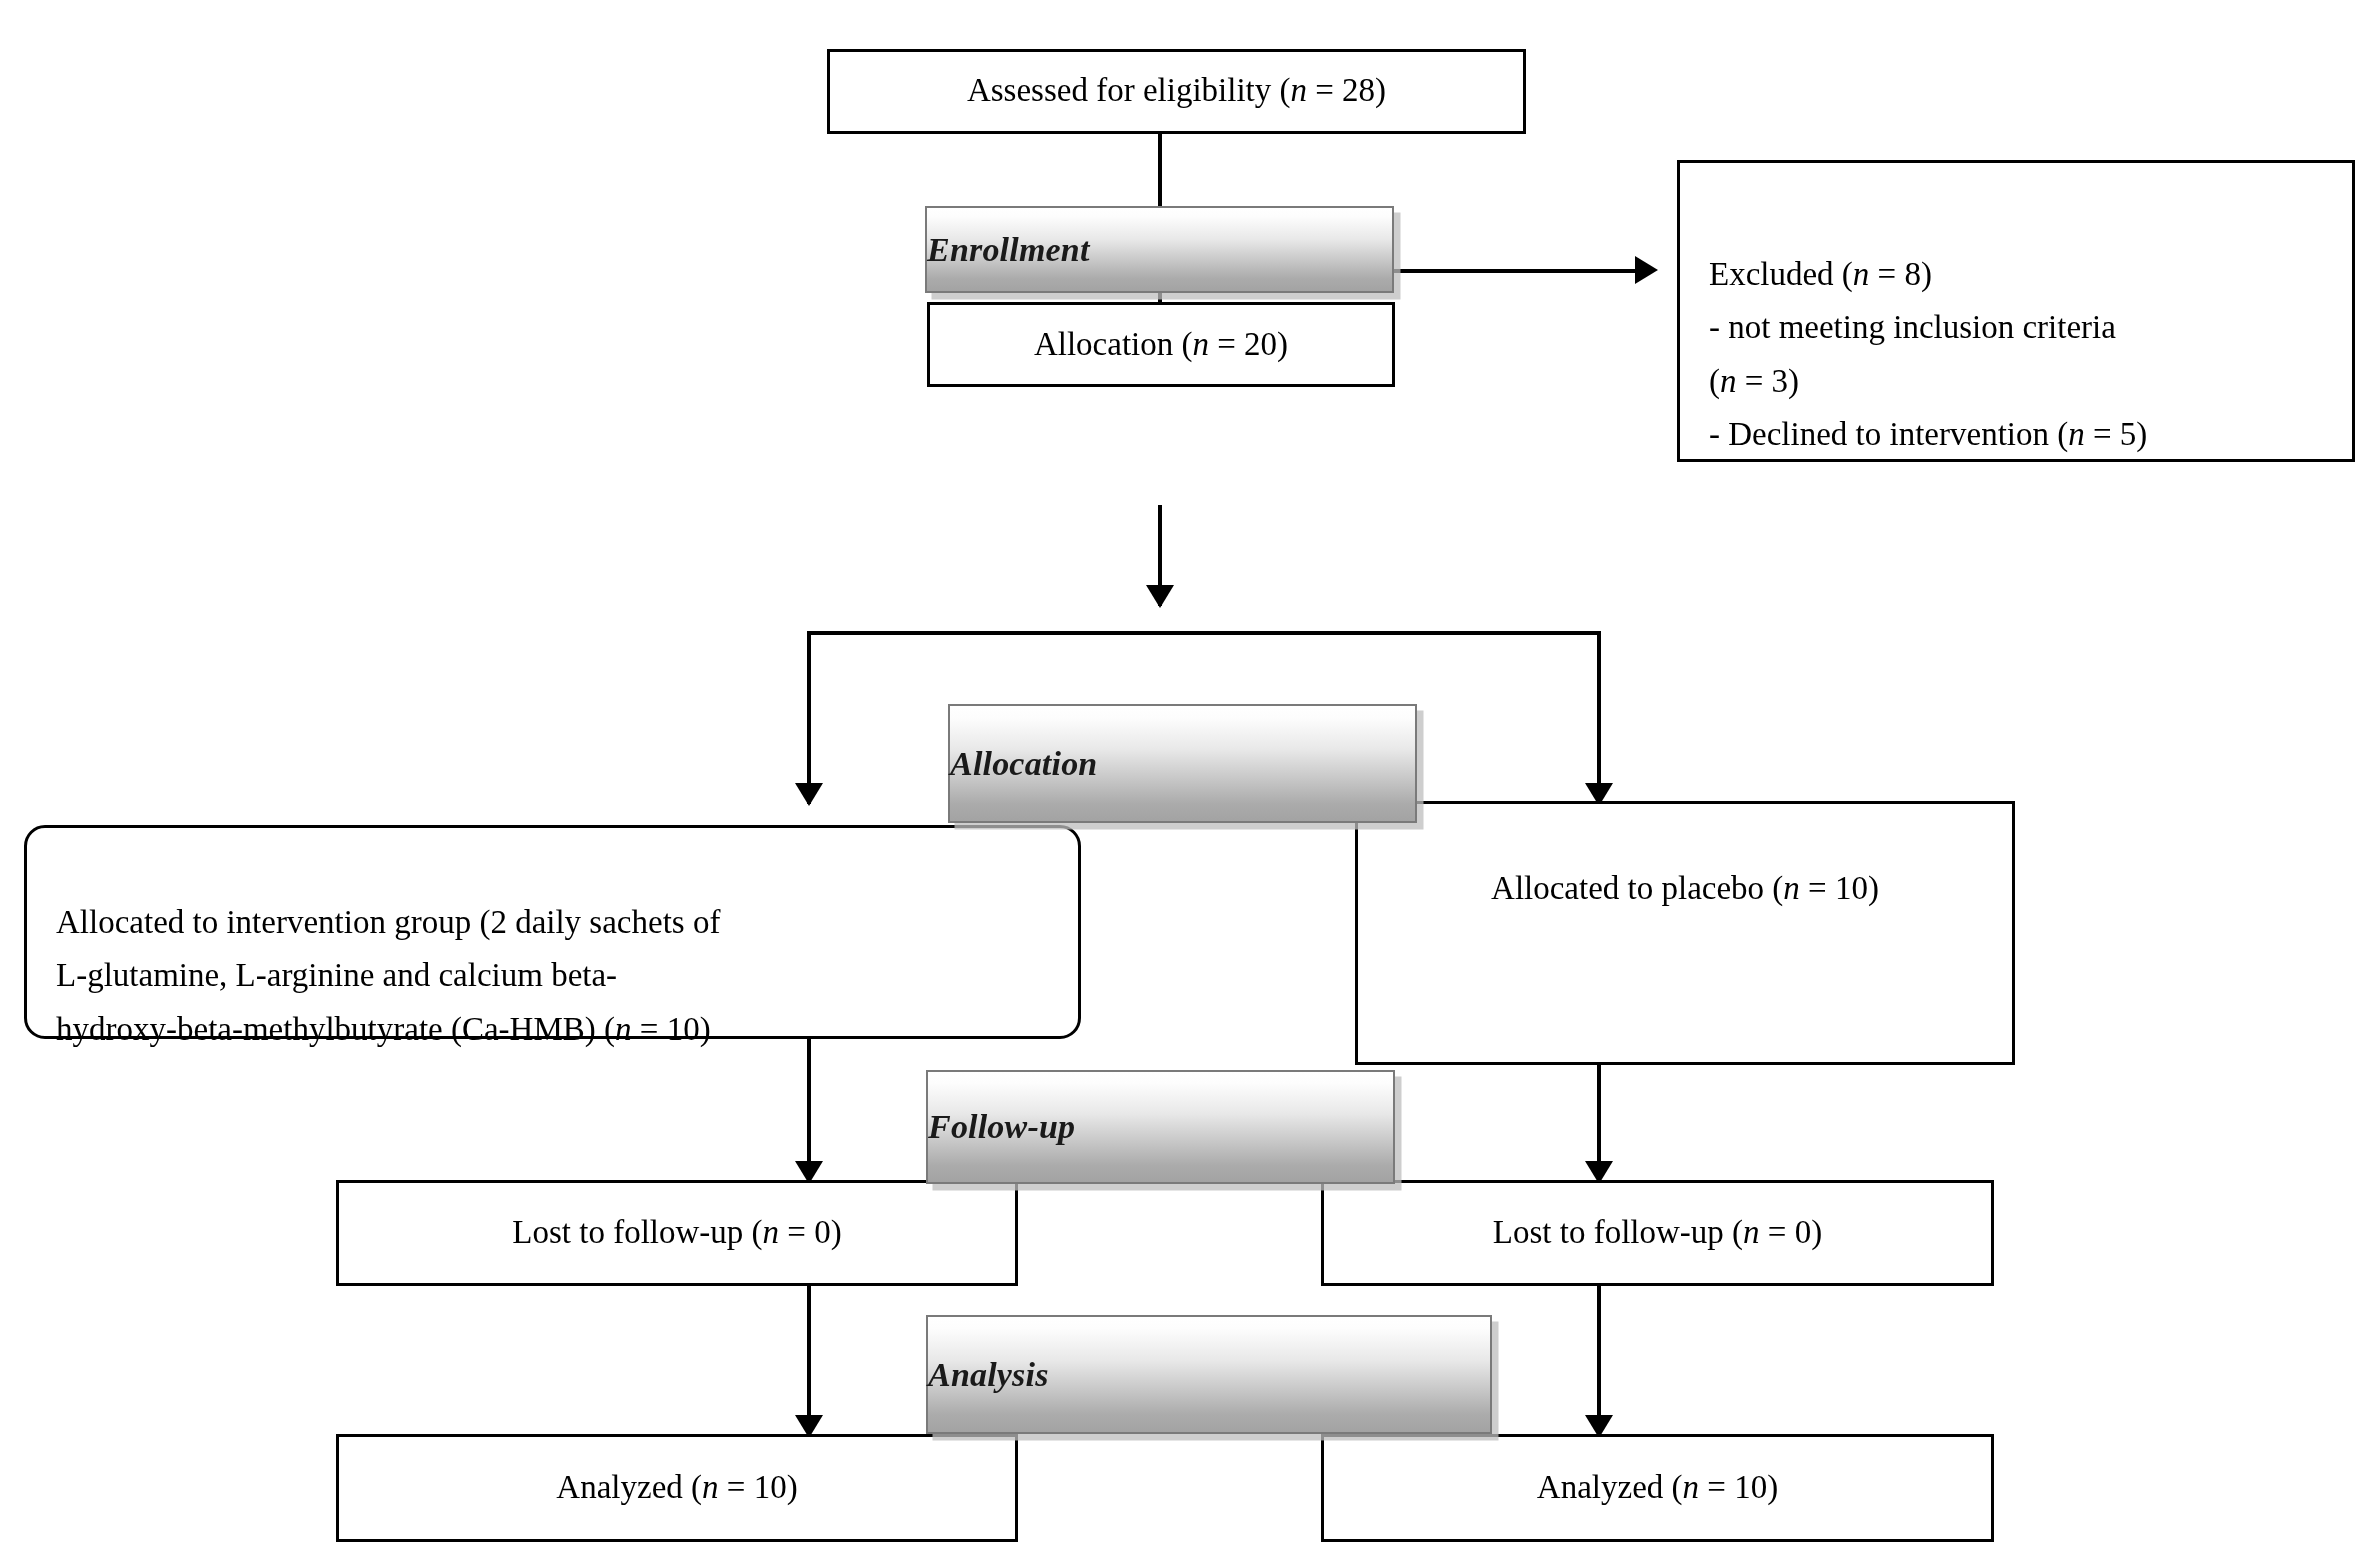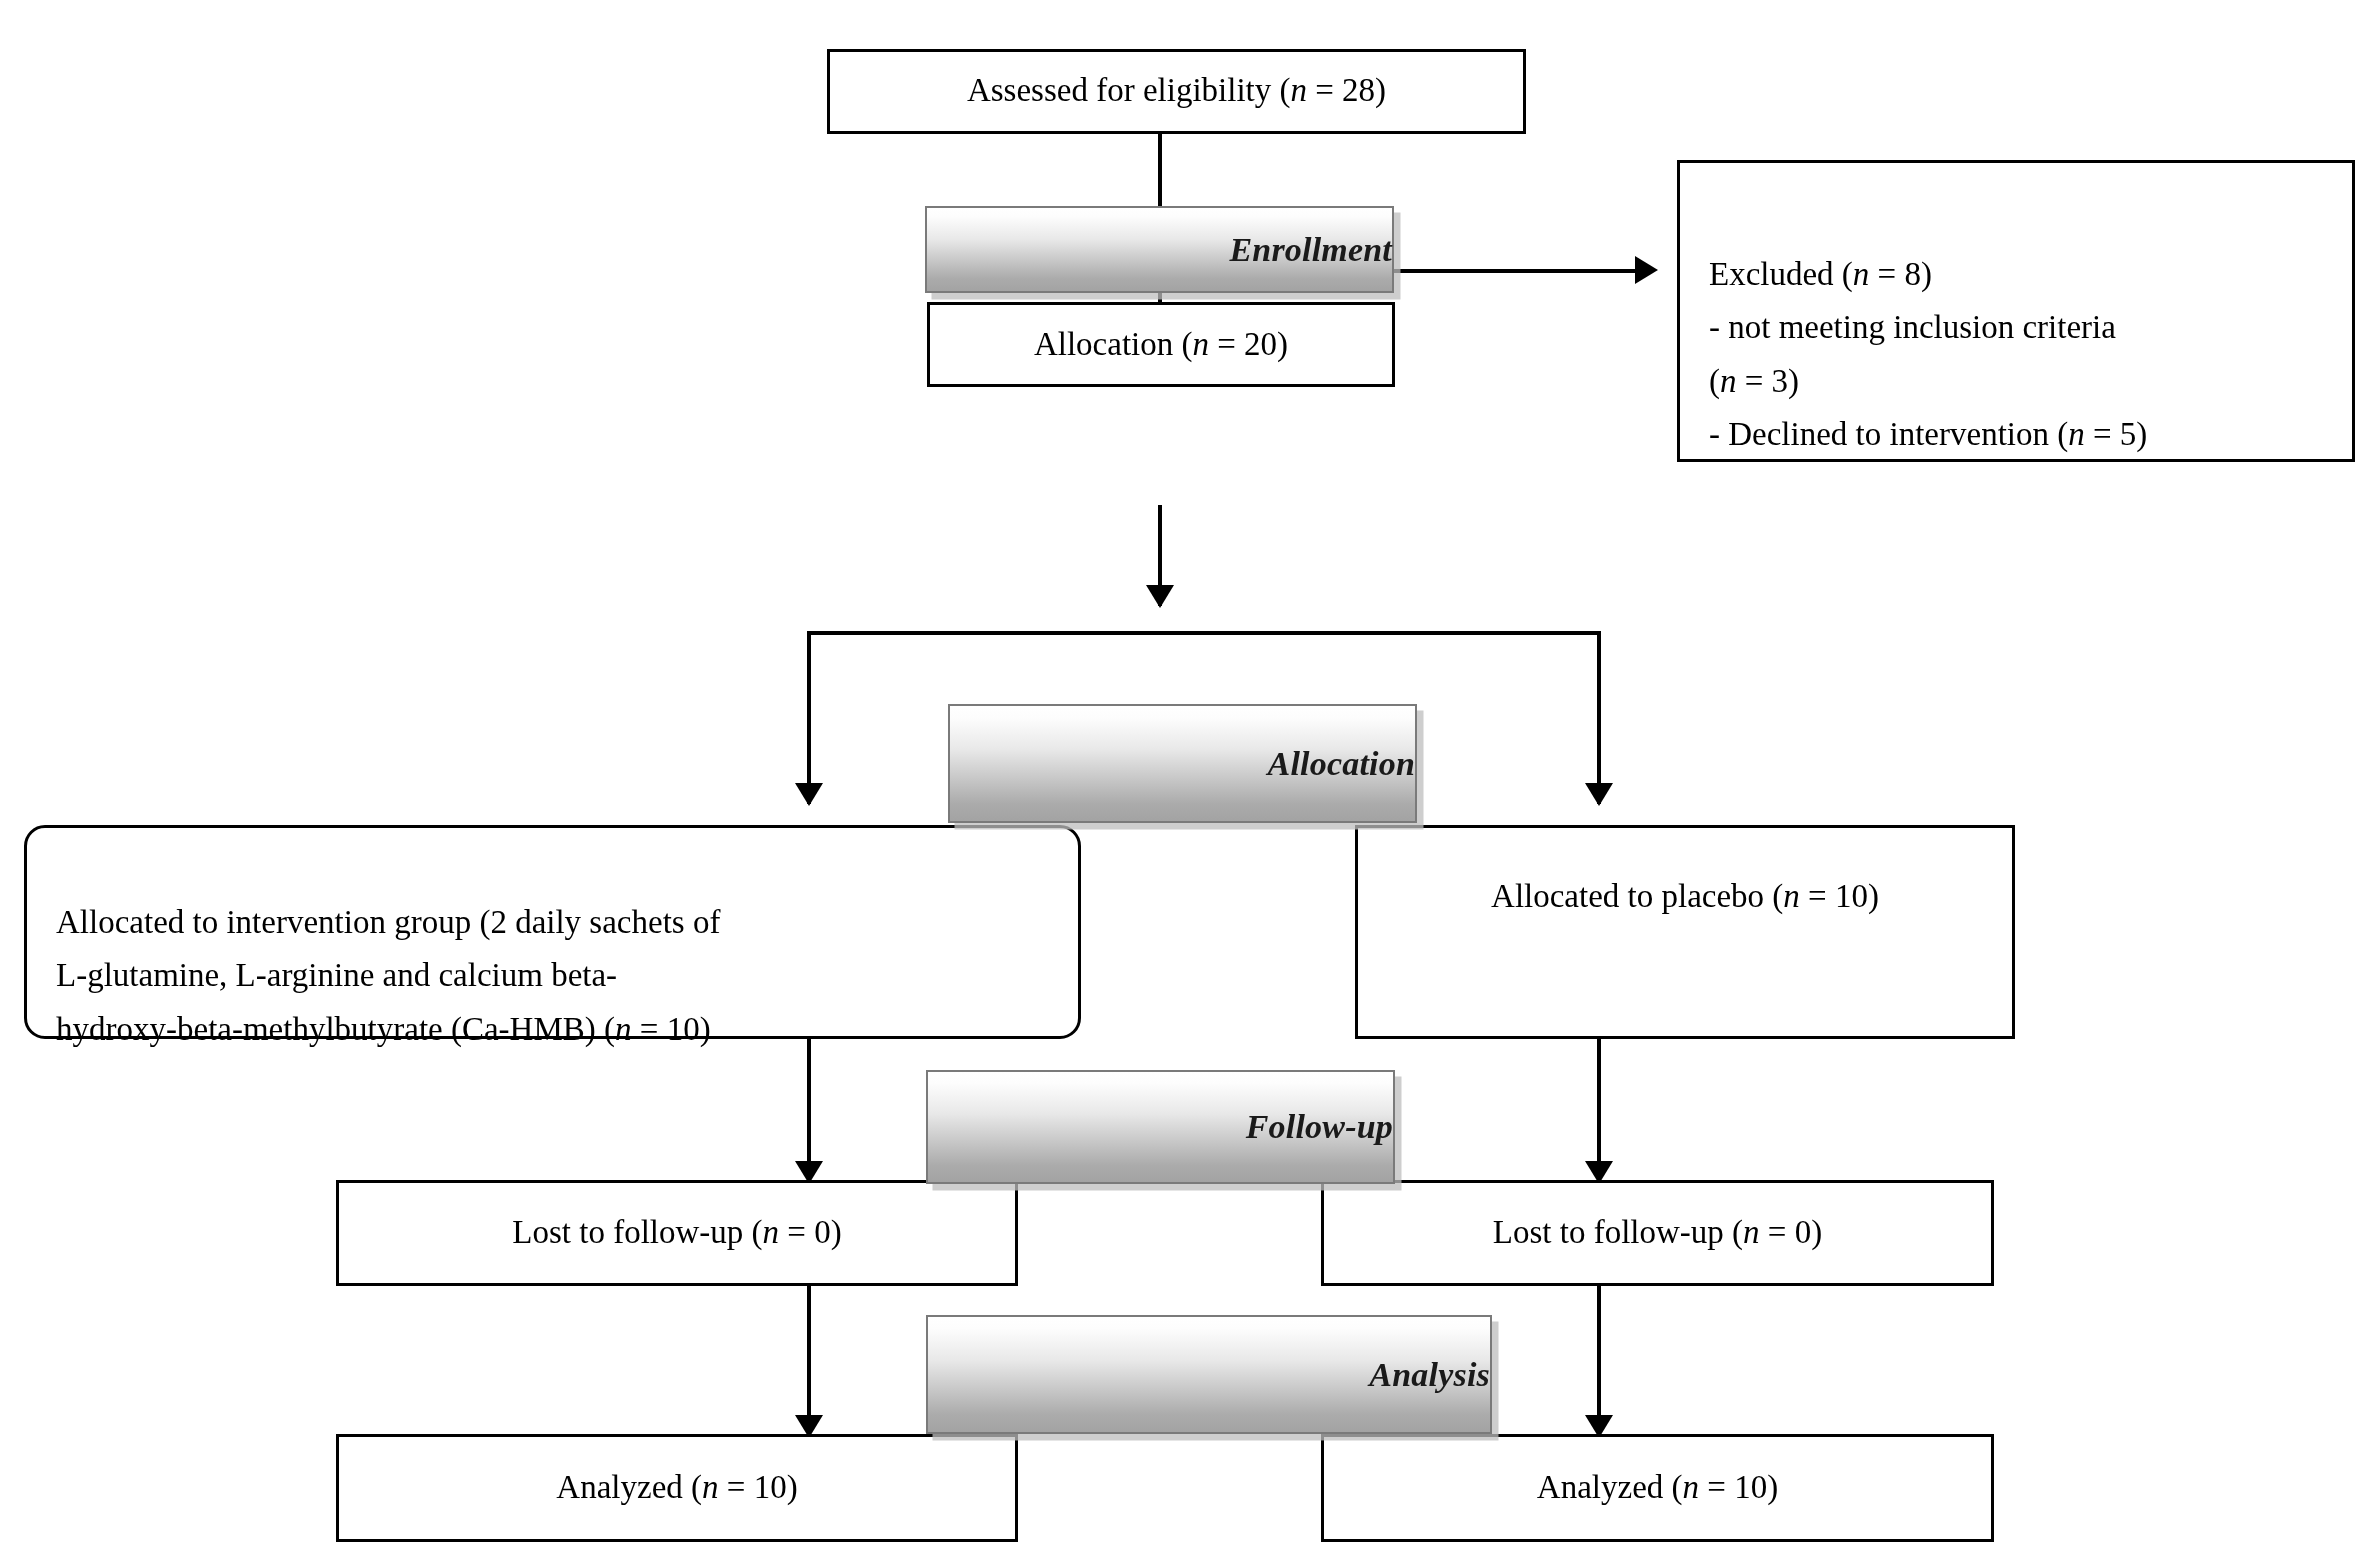--- a/index.html
+++ b/index.html
@@ -41,23 +41,22 @@
 
   
   .stageband {
     position: absolute;
     box-sizing: border-box;
     background: linear-gradient(to bottom, #ffffff 0%, #fdfdfd 10%, #e8e8e8 38%, #c9c9c9 62%, #ababab 85%, #a3a3a3 100%);
     border: 2.9px solid #7a7a7a;
     box-shadow: 6.5px 6.5px 0 0 rgba(190,190,190,0.75);
     display: flex;
     align-items: center;
-    justify-content: flex-end;
+    justify-content: flex-start;
     z-index: 40;
-    padding-left: 47px;
   }
   .stageband span {
     font-style: italic;
     font-weight: bold;
     font-size: 34px;
     color: #1a1a1a;
     letter-spacing: 0.2px;
   }
 
   
@@ -150,21 +149,21 @@
   </div>
 
   <div class="box left leftpad" style="left:24px; top:825px; width:1057px; height:214px;border-radius:21px;">
     <div class="inner">
       <div>Allocated to intervention group (2 daily sachets of</div>
       <div>L-glutamine, L-arginine and calcium beta-</div>
       <div><span>hydroxy-beta-methylbutyrate  (Ca-HMB) (</span><span class="ital">n</span><span> = 10)</span></div>
     </div>
   </div>
 
-  <div class="box center" style="left:1355px; top:825px; width:660px; height:214px;">
+  <div class="box center" style="left:1355px; top:801px; width:660px; height:264px;">
     <div class="inner" style="top:33%;">
       <span>Allocated to placebo (</span><span class="ital">n</span><span> = 10)</span>
     </div>
   </div>
 
   <div class="box center" style="left:336px; top:1180px; width:682px; height:106px;">
     <div class="inner">
       <span>Lost to follow-up (</span><span class="ital">n</span><span> = 0)</span>
     </div>
   </div>

